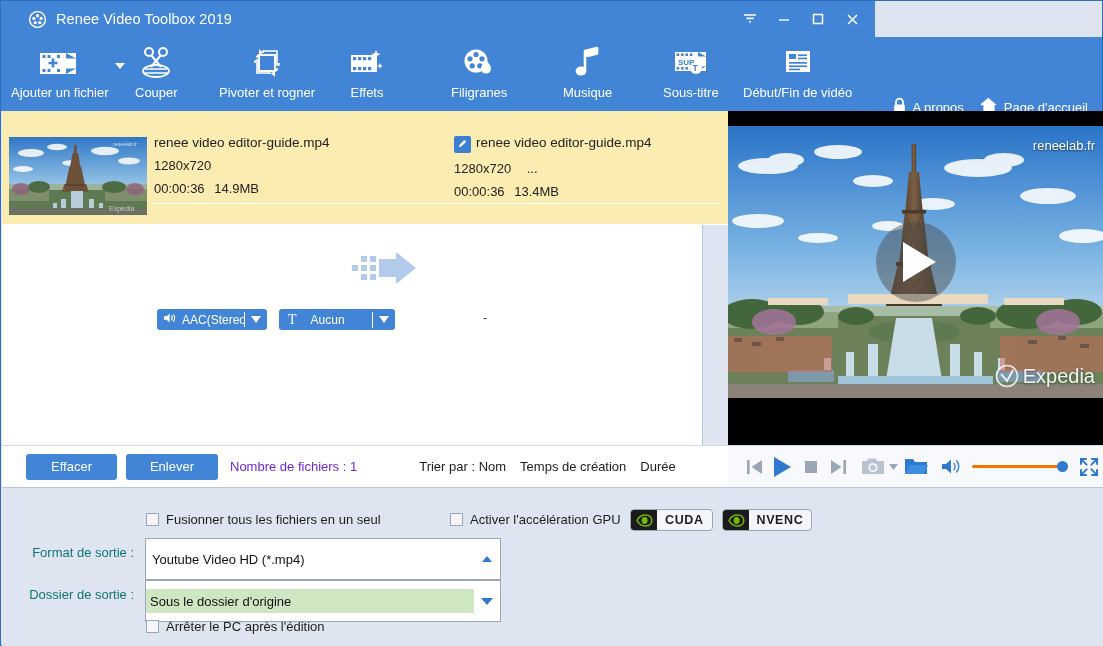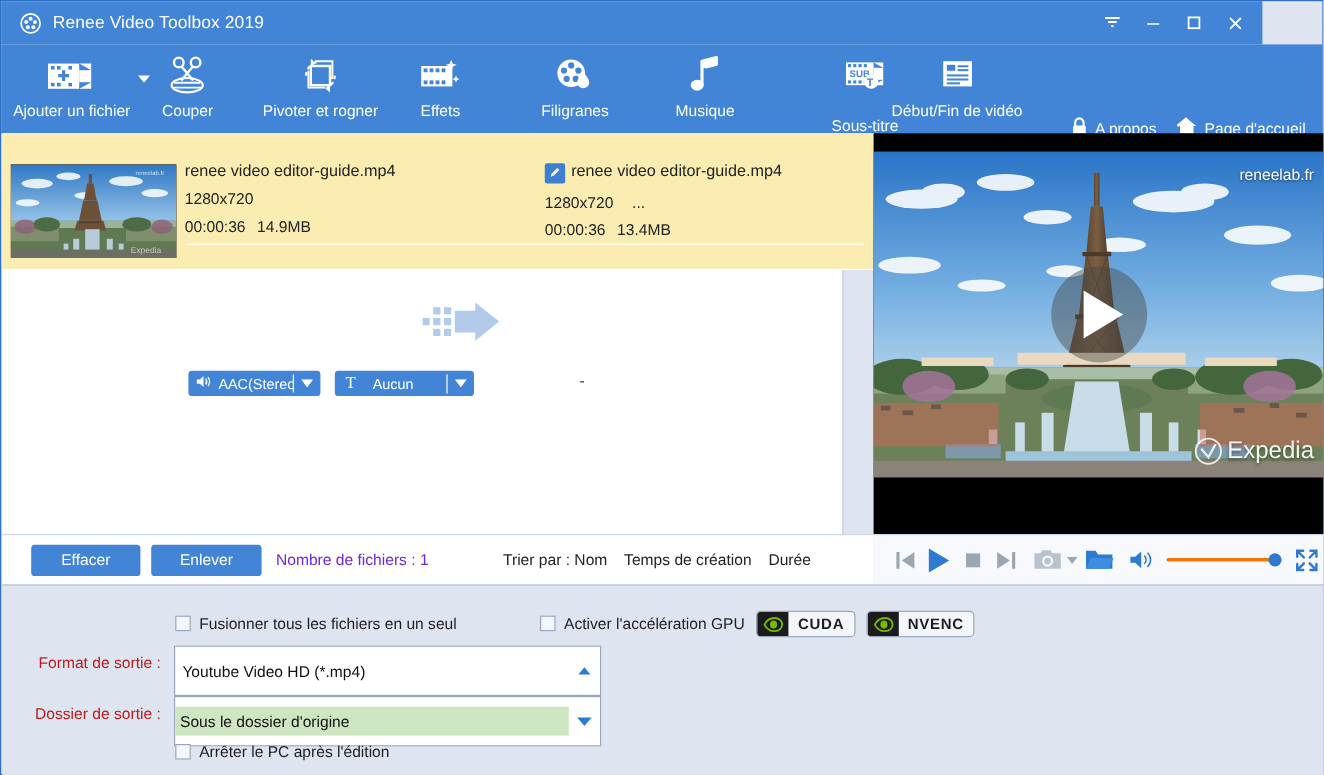--- a/index.html
+++ b/index.html
@@ -12,23 +12,23 @@
   }
   #app {
     width: 1103px; height: 646px;
     position: relative;
     background: #dfe5f0;
     border: 1px solid #2e6fc4;
   }
 
   
   .titlebar {
-    position: absolute; left: 0; top: 0; width: 1051px; height: 36px;
+    position: absolute; left: 0; top: 0; width: 874px; height: 36px;
     background: #4285d6;
-    display: flex; align-items: center;
+    display: flex; align-items: center; padding-left: 12px;
   }
   .title-logo {
     margin-left: 14px; width: 20px; height: 20px;
     display: flex; align-items: center; justify-content: center;
   }
   .title-text {
     color: #ffffff; font-size: 14.5px; margin-left: 9px; letter-spacing: .1px;
   }
   .win-btns {
     position: absolute; right: 6px; top: 0; height: 36px;
@@ -197,21 +197,21 @@
   }
   .gpu-badge .gico {
     width: 26px; height: 22px; background: #1b1b1b;
     display: flex; align-items: center; justify-content: center;
   }
   .gpu-badge .gtxt {
     padding: 0 8px; font-size: 12.5px; font-weight: bold; color: #1d1d1d;
     letter-spacing: .6px; font-family: "Liberation Sans", sans-serif;
   }
   .fieldlabel {
-    position: absolute; font-size: 13px; color: #b91c1c; text-align: right;
+    position: absolute; font-size: 13px; color: #0f766e; text-align: right;
   }
   .combo {
     position: absolute; height: 42px; background: #ffffff;
     border: 1px solid #9aa7bb; display: flex; align-items: center;
     cursor: pointer;
   }
   .combo .cval { font-size: 13px; color: #111; padding-left: 6px; flex: 1; }
   .combo .carrow {
     width: 26px; display: flex; align-items: center; justify-content: center;
   }
@@ -358,21 +358,21 @@
           <svg width="30" height="34" viewBox="0 0 30 34">
             <path d="M12 25V5l12-3v5.5L14.5 10" fill="none" stroke="#fff" stroke-width="2.6" stroke-linejoin="round"></path>
             <path d="M23 3l1 .5v5l-1 .5z" fill="#fff"></path>
             <path d="M12 5l12-3v6.5L12 11z" fill="#fff"></path>
             <ellipse cx="8" cy="25" rx="5.4" ry="4.6" fill="#fff"></ellipse>
           </svg>
         </div>
         <span class="tool-label">Musique</span>
       </div>
 
-      <div class="tool-item" style="left:692px;gap:12px;">
+      <div class="tool-item" style="left:662px;">
         <div class="tool-icon">
           <svg width="38" height="32" viewBox="0 0 38 32">
             <rect x="3" y="5" width="23" height="19" fill="#fff"></rect>
             <path d="M26 5l8 4.5V5zM26 24l8-4.5V24z" fill="#fff"></path>
             <rect x="26" y="9.5" width="8" height="10" fill="#fff"></rect>
             <g fill="#4285d6">
                 <rect x="4.6" y="6.4" width="2.6" height="2.6"></rect>
                 <rect x="9" y="6.4" width="2.6" height="2.6"></rect>
             <rect x="13.4" y="6.4" width="2.6" height="2.6"></rect>
                 <rect x="17.8" y="6.4" width="2.6" height="2.6"></rect>

